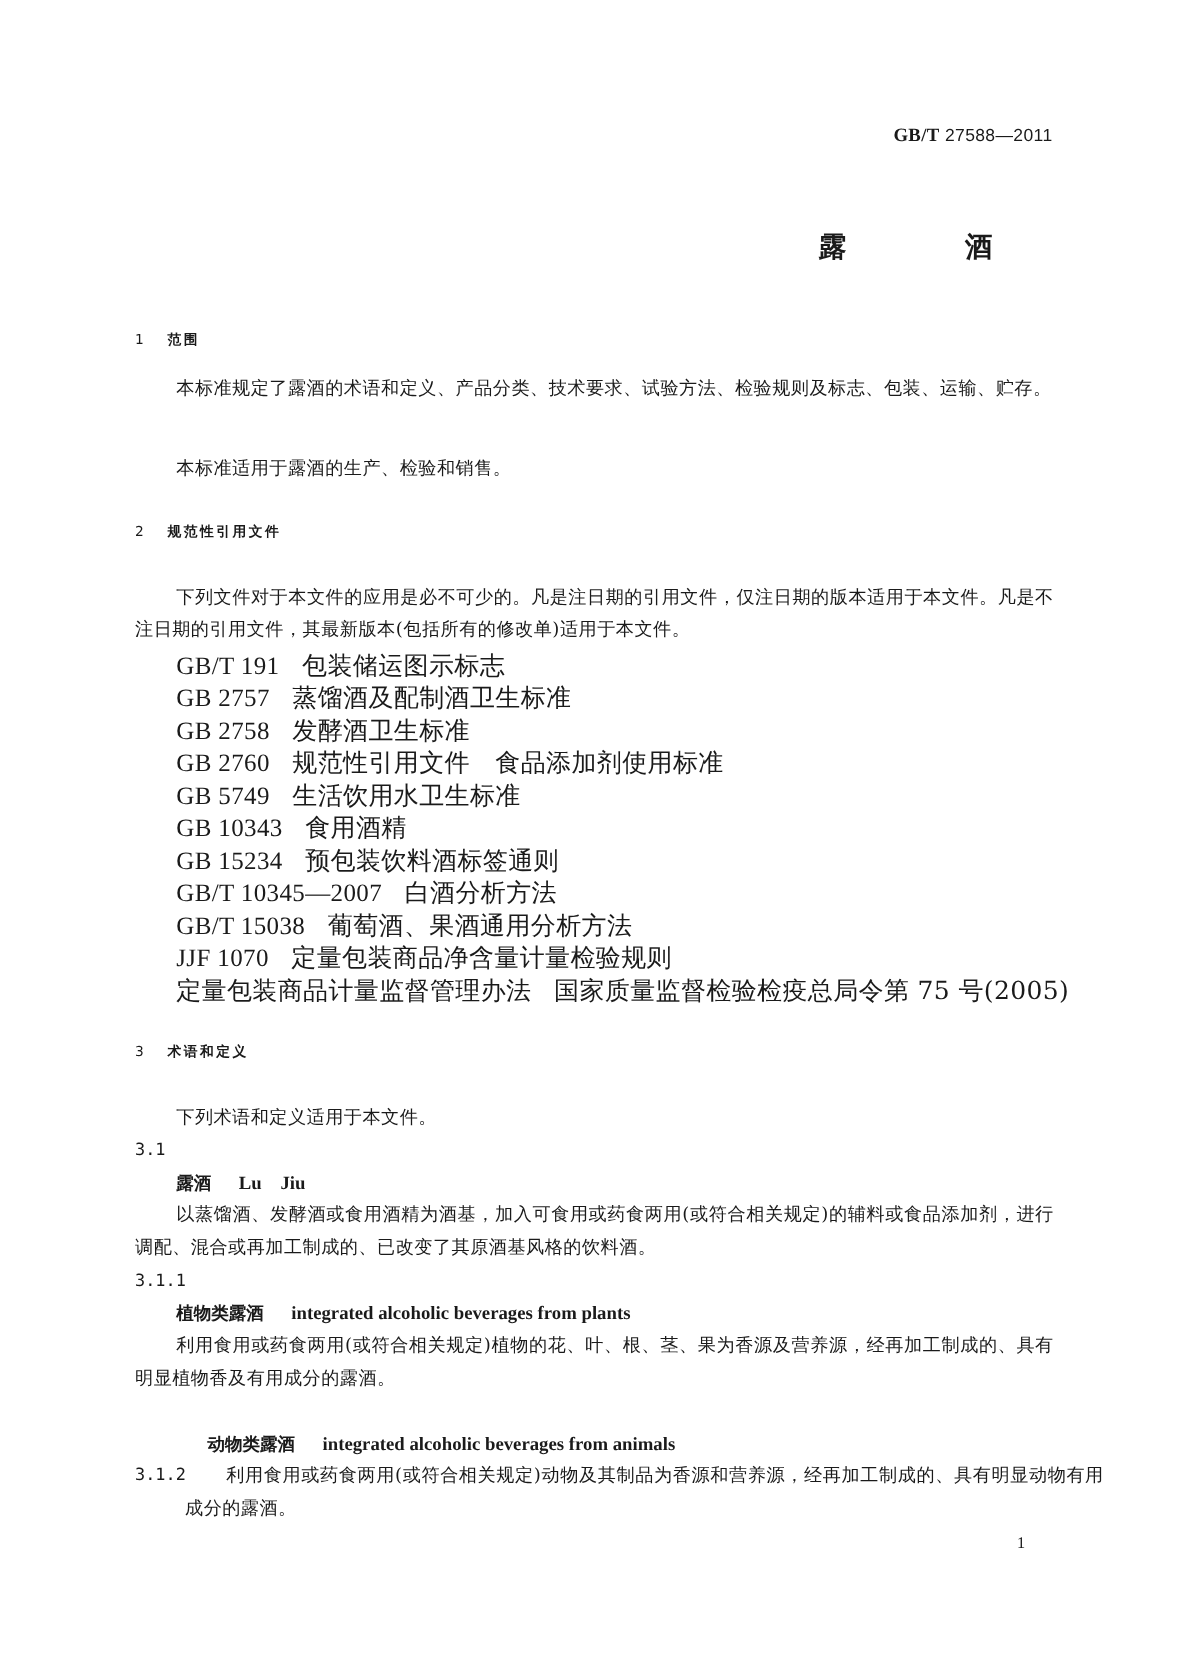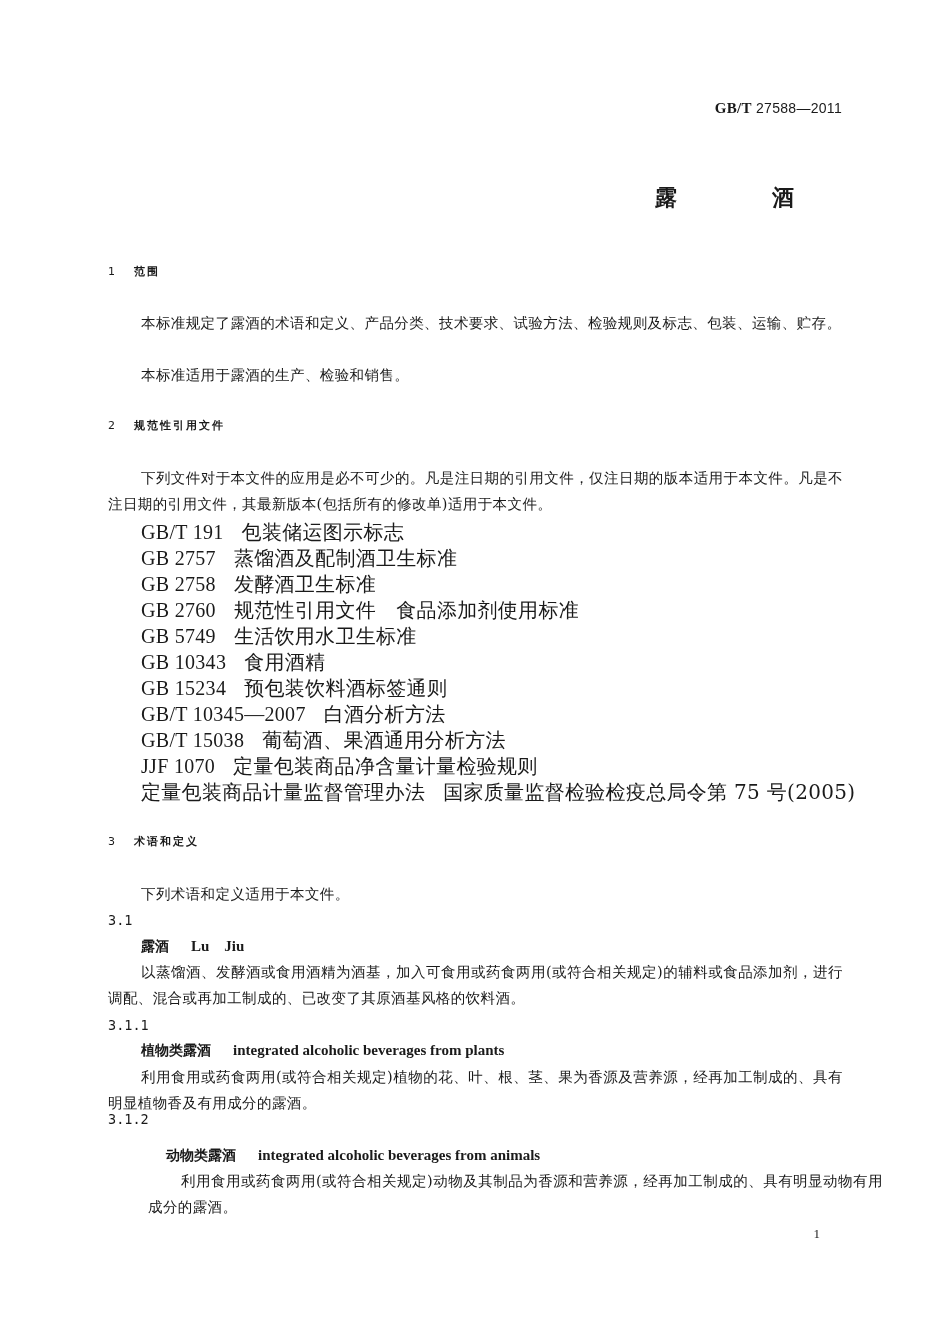--- a/index.html
+++ b/index.html
@@ -83,21 +83,21 @@
   <span>27588—2011</span>
 </div>
 
 <div class="abs title">
   <span>露</span><span class="gap"></span><span>酒</span>
 </div>
 
 <div class="abs sec" style="top:264px;">
   <span class="num">1</span><span class="txt">范围</span>
 </div>
-<div class="abs para" style="top:310px;">本标准规定了露酒的术语和定义、产品分类、技术要求、试验方法、检验规则及标志、包装、运输、贮存。</div>
+<div class="abs para" style="top:298px;">本标准规定了露酒的术语和定义、产品分类、技术要求、试验方法、检验规则及标志、包装、运输、贮存。</div>
 <div class="abs para" style="top:362px;">本标准适用于露酒的生产、检验和销售。</div>
 
 <div class="abs sec" style="top:418px;">
   <span class="num">2</span><span class="txt">规范性引用文件</span>
 </div>
 <div class="abs para" style="top:465px;">下列文件对于本文件的应用是必不可少的。凡是注日期的引用文件，仅注日期的版本适用于本文件。凡是不注日期的引用文件，其最新版本(包括所有的修改单)适用于本文件。</div>
 
 <div class="abs ref" style="top:519px;"><span class="code">GB/T 191</span><span class="sp"></span><span>包装储运图示标志</span></div>
 <div class="abs ref" style="top:545px;text-align:center;"><span class="code">GB 2757</span><span class="sp"></span><span>蒸馏酒及配制酒卫生标准</span></div>
 <div class="abs ref" style="top:571px;"><span class="code">GB 2758</span><span class="sp"></span><span>发酵酒卫生标准</span></div>
@@ -120,19 +120,19 @@
   <span class="cn">露酒</span><span class="sp"></span><span class="en">Lu　Jiu</span>
 </div>
 <div class="abs para" style="top:959px;">以蒸馏酒、发酵酒或食用酒精为酒基，加入可食用或药食两用(或符合相关规定)的辅料或食品添加剂，进行调配、混合或再加工制成的、已改变了其原酒基风格的饮料酒。</div>
 
 <div class="abs clause" style="top:1017px;">3.1.1</div>
 <div class="abs term" style="top:1042px;">
   <span class="cn">植物类露酒</span><span class="sp"></span><span class="en">integrated alcoholic beverages from plants</span>
 </div>
 <div class="abs para" style="top:1064px;">利用食用或药食两用(或符合相关规定)植物的花、叶、根、茎、果为香源及营养源，经再加工制成的、具有明显植物香及有用成分的露酒。</div>
 
-<div class="abs clause" style="top:1111px;">3.1.2</div>
+<div class="abs clause" style="top:1172px;">3.1.2</div>
 <div class="abs term" style="top:1147px;margin-left:25px;">
   <span class="cn">动物类露酒</span><span class="sp"></span><span class="en">integrated alcoholic beverages from animals</span>
 </div>
 <div class="abs para" style="top:1168px;margin-left:40px;">利用食用或药食两用(或符合相关规定)动物及其制品为香源和营养源，经再加工制成的、具有明显动物有用成分的露酒。</div>
 
 <div class="abs pageno">1</div>
 
 </body></html>

